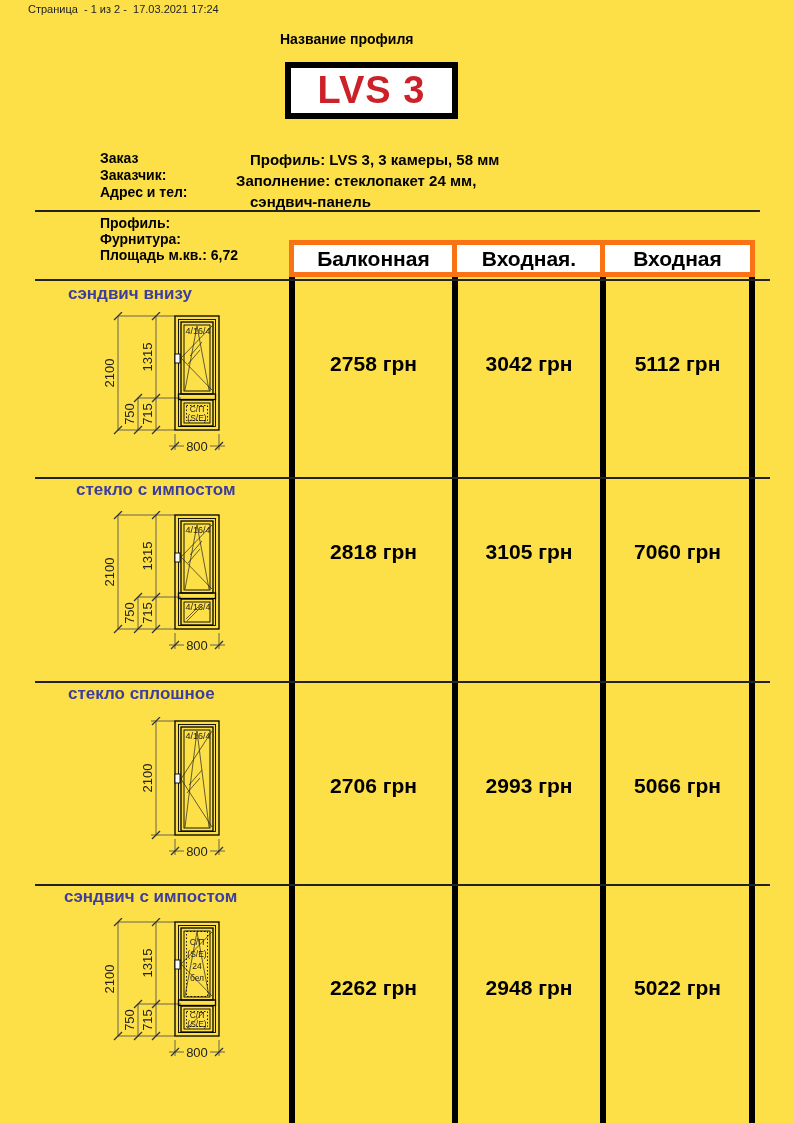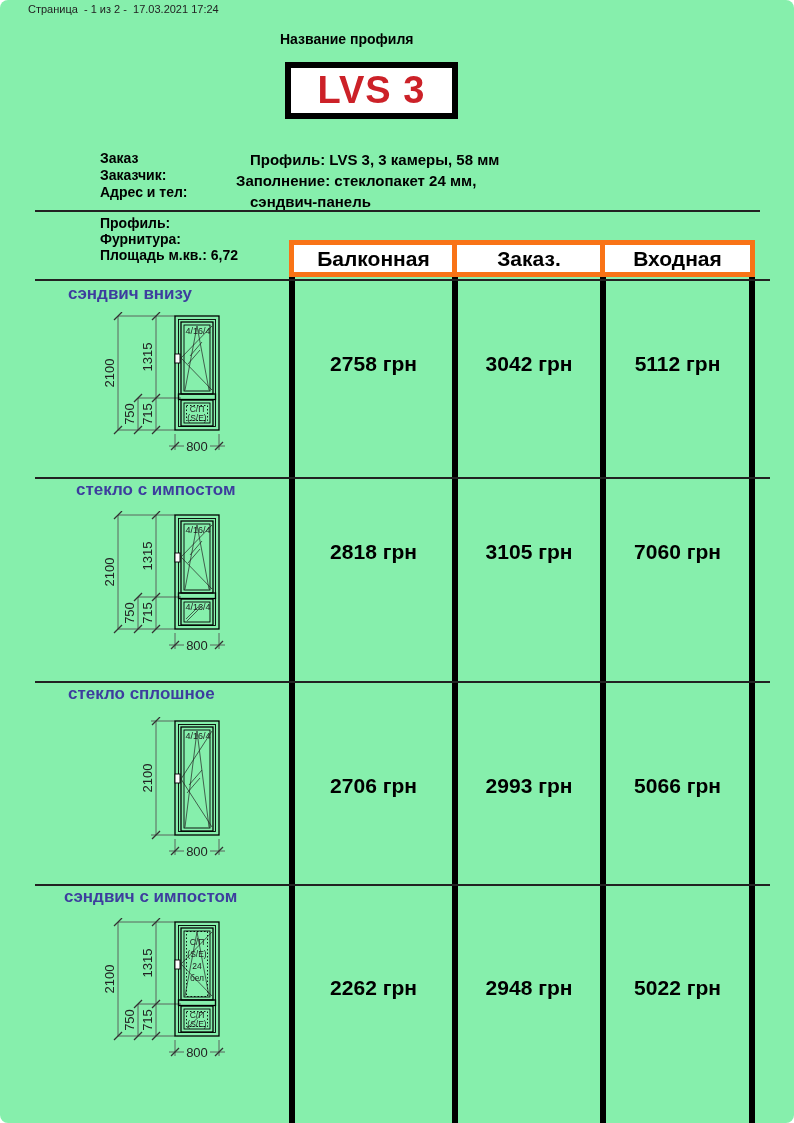--- a/index.html
+++ b/index.html
@@ -1,17 +1,17 @@
 <!DOCTYPE html>
 <html><head>
 <meta charset="utf-8">
 <style>
   html,body{margin:0;padding:0;background:#fff;}
-  .page{position:relative;width:794px;height:1123px;background:#86efac;overflow:hidden;
-        font-family:"Liberation Sans",sans-serif;color:#000;border-radius:8px;}
+  .page{position:relative;width:794px;height:1123px;background:#fde047;overflow:hidden;
+        font-family:"Liberation Sans",sans-serif;color:#000;}
   .abs{position:absolute;}
   .meta{font-size:11px;color:#222;white-space:pre;}
   .profile-title{font-weight:bold;font-size:14px;text-align:left;}
   .lvs-box{border:6px solid #000;background:#fff;display:flex;align-items:center;justify-content:center;}
   .lvs-text{font-weight:bold;font-size:38px;letter-spacing:1px;}
   .info{font-weight:bold;font-size:14px;white-space:nowrap;}
   .info-sm{font-weight:bold;font-size:15px;white-space:nowrap;}
   .hline{background:#222;height:2px;}
   .vline{background:#000;width:6px;}
   .colhdr{border:5px solid #f97316;background:#fff;font-weight:bold;font-size:21px;
@@ -53,21 +53,21 @@
   <div class="abs info" style="left:100px;top:215px;">Профиль:</div>
   <div class="abs info" style="left:100px;top:231px;">Фурнитура:</div>
   <div class="abs info" style="left:100px;top:247px;">Площадь м.кв.: 6,72</div>
 
   <div class="abs vline" style="left:289px;top:240px;height:883px;"></div>
   <div class="abs vline" style="left:452px;top:240px;height:883px;"></div>
   <div class="abs vline" style="left:600px;top:240px;height:883px;"></div>
   <div class="abs vline" style="left:749px;top:240px;height:883px;"></div>
 
   <div class="abs colhdr" style="left:289px;top:240px;width:159px;">Балконная</div>
-  <div class="abs colhdr" style="left:452px;top:240px;width:144px;">Заказ.</div>
+  <div class="abs colhdr" style="left:452px;top:240px;width:144px;">Входная.</div>
   <div class="abs colhdr" style="left:600px;top:240px;width:145px;">Входная</div>
 
   <div class="abs hline" style="left:35px;top:279px;width:735px;"></div>
 
   <div class="abs hline" style="left:35px;top:477px;width:735px;height:1.5px;"></div>
   <div class="abs hline" style="left:35px;top:681px;width:735px;height:1.5px;"></div>
   <div class="abs hline" style="left:35px;top:884px;width:735px;height:1.5px;"></div>
 
   <div class="abs rowtitle" style="left:44px;top:284px;color:#3d3d9e;">сэндвич внизу</div>
   <div class="abs rowtitle" style="left:52px;top:480px;color:#3d3d9e;">стекло с импостом</div>

